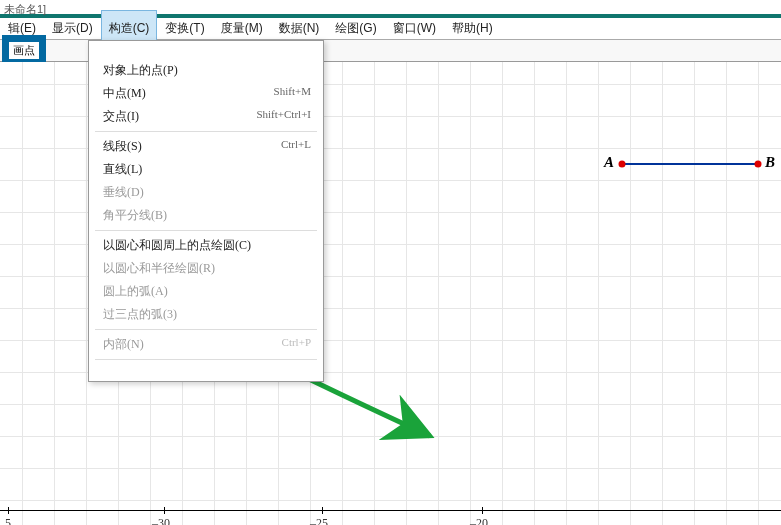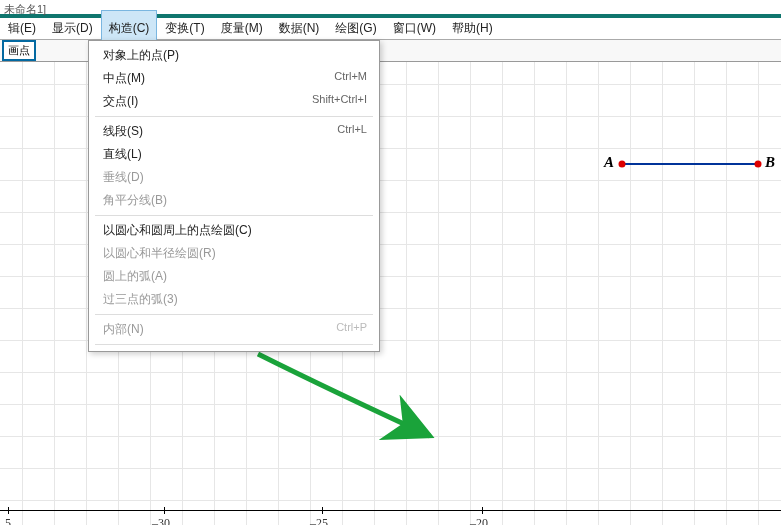--- a/index.html
+++ b/index.html
@@ -41,21 +41,21 @@
   .toolbar-row {
     height: 22px;
     display: flex;
     align-items: center;
     border-bottom: 1px solid #999;
     background: #f8f8f8;
     padding-left: 2px;
   }
   .toolbar-btn {
     background: #fff;
-    border: 2px solid #0369a1;
+    border: 7px solid #0369a1;
     padding: 1px 4px;
     font-size: 11px;
   }
   .canvas-area {
     position: absolute;
     top: 62px;
     left: 0;
     right: 0;
     bottom: 0;
     background: #fff;
@@ -89,26 +89,27 @@
     top: 445px;
     width: 1px;
     height: 7px;
     background: #000;
   }
   
   .dropdown {
     position: absolute;
     top: 40px;
     left: 88px;
-    width: 292px;
+    width: 236px;
     background: #fff;
     border: 1px solid #999;
     box-shadow: 2px 2px 6px rgba(0,0,0,0.2);
     z-index: 10;
-    padding: 3px 0;
+    padding: 18px 0;
+    font-family: Liberation Serif, serif;
   }
   .dropdown .mi {
     display: flex;
     justify-content: space-between;
     padding: 3px 12px 3px 14px;
     font-size: 12px;
     color: #222;
     cursor: default;
   }
   .dropdown .mi.disabled {
@@ -198,21 +199,21 @@
   </defs>
   <path d="M 258 354 Q 330 390 430 436" stroke="#1aa33a" stroke-width="5" fill="none" marker-end="url(#ah)"></path>
 </svg>
 
 <div class="dropdown" id="dd">
     <div class="mi">
       <span>对象上的点(P)</span>
     </div>
     <div class="mi">
       <span>中点(M)</span>
-      <span class="accel">Ctrl+M</span>
+      <span class="accel">Shift+M</span>
     </div>
     <div class="mi">
       <span>交点(I)</span>
       <span class="accel">Shift+Ctrl+I</span>
     </div>
     <div class="sep"></div>
     <div class="mi">
       <span>线段(S)</span>
       <span class="accel">Ctrl+L</span>
     </div>

